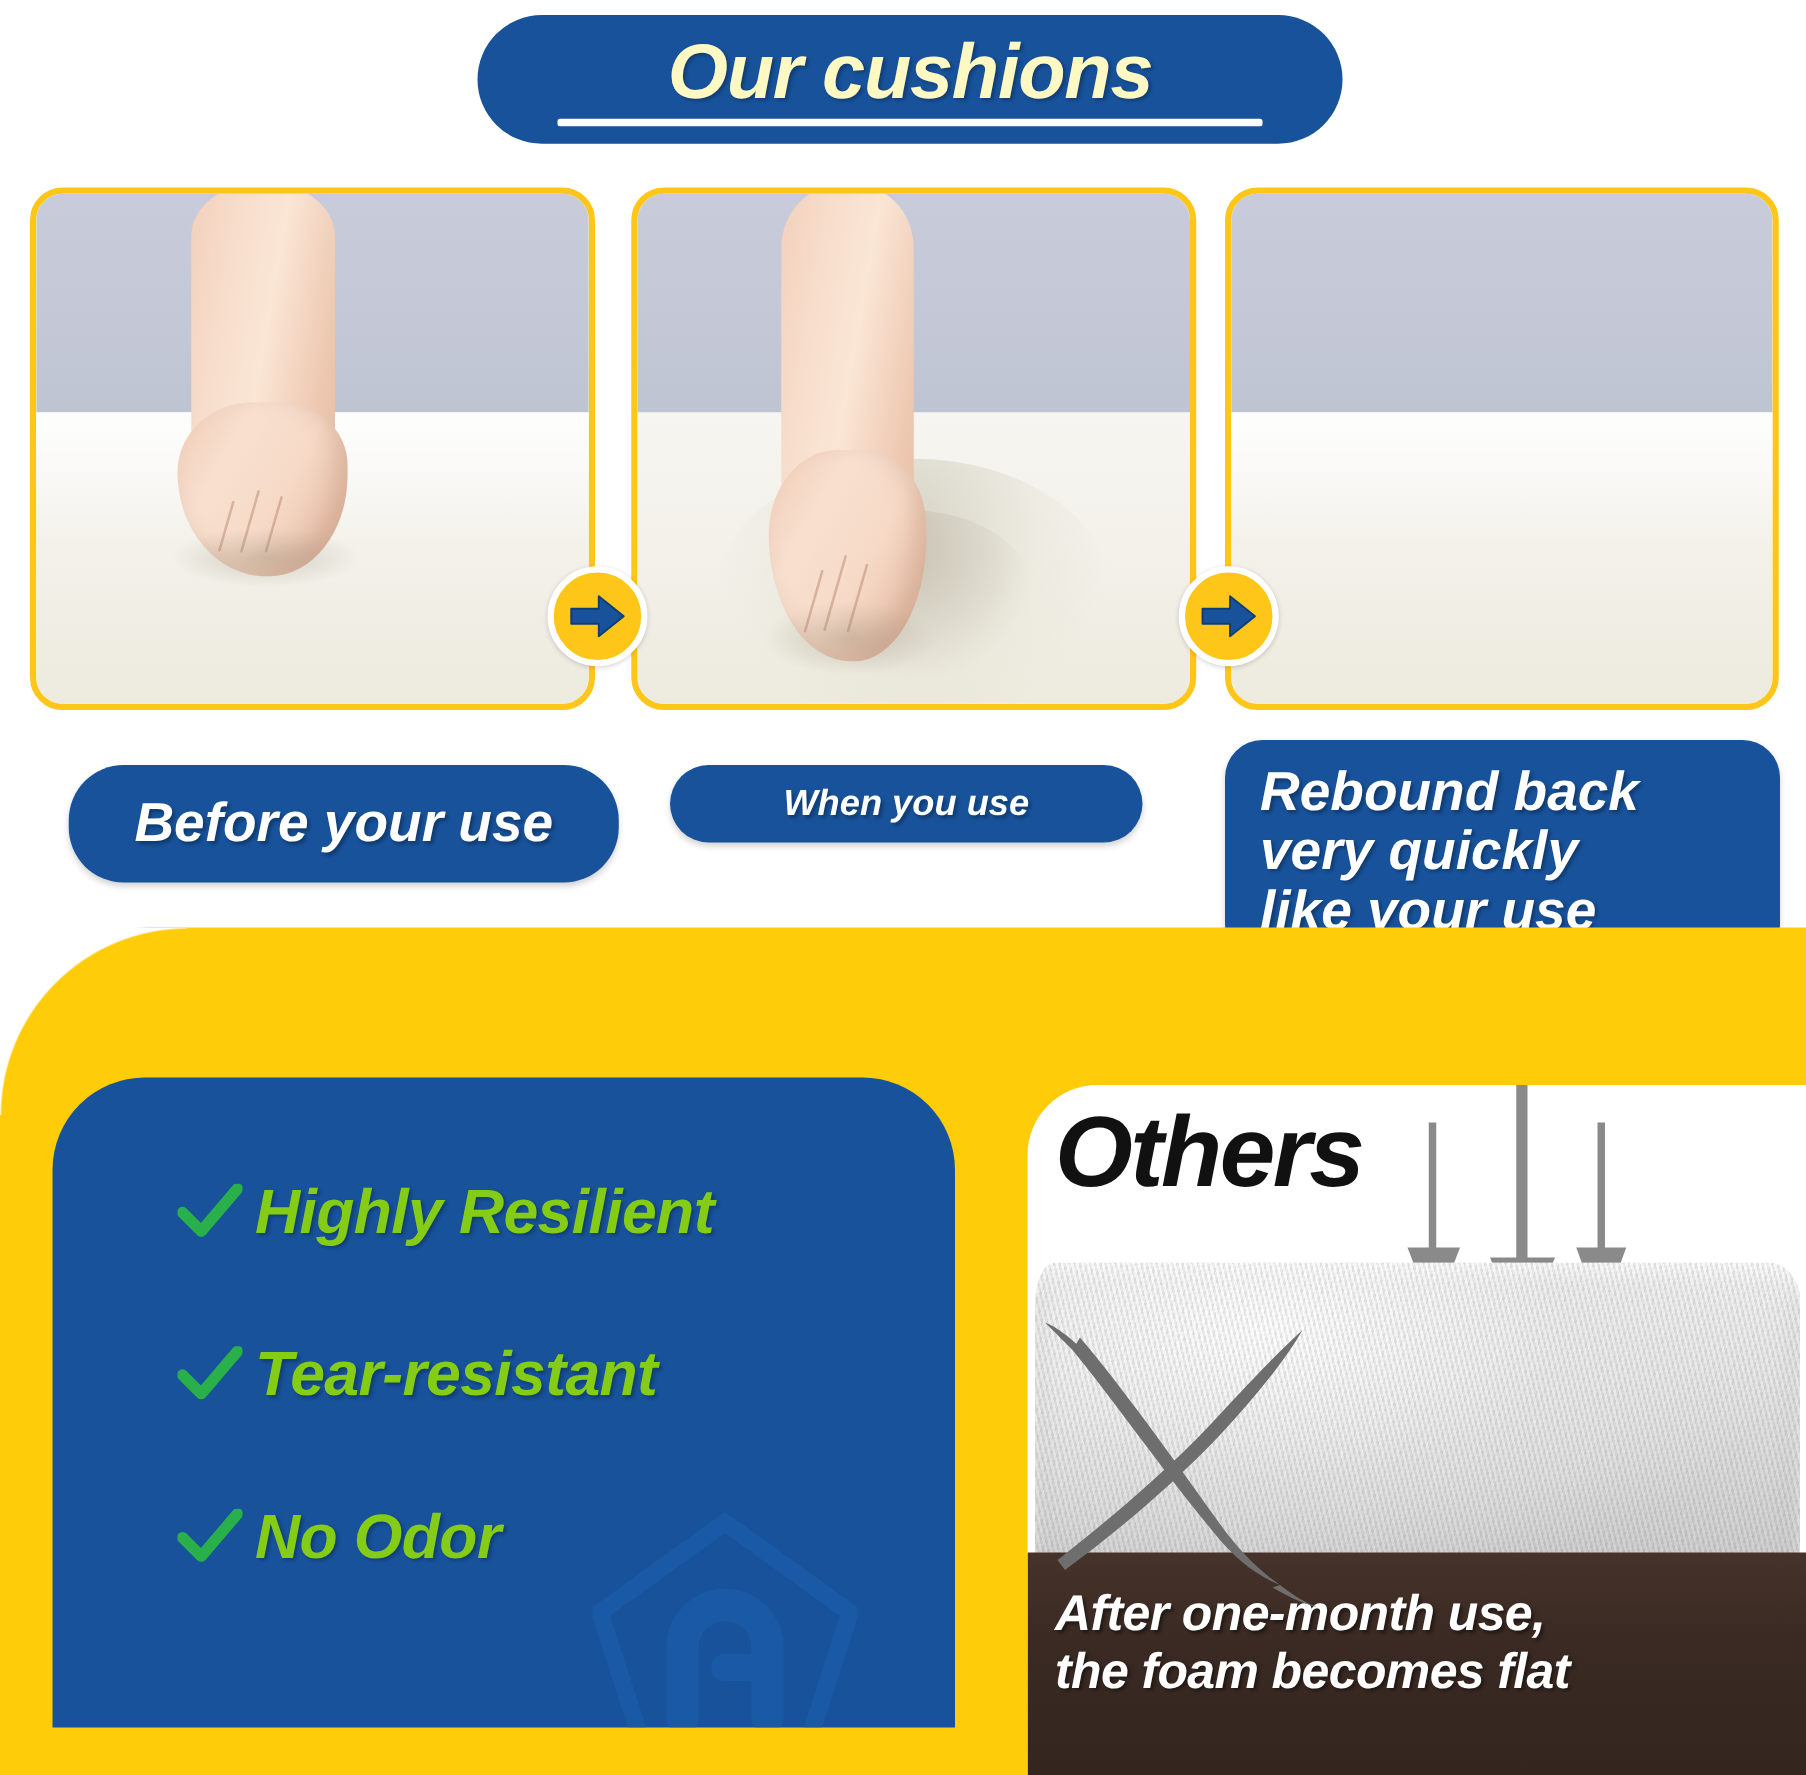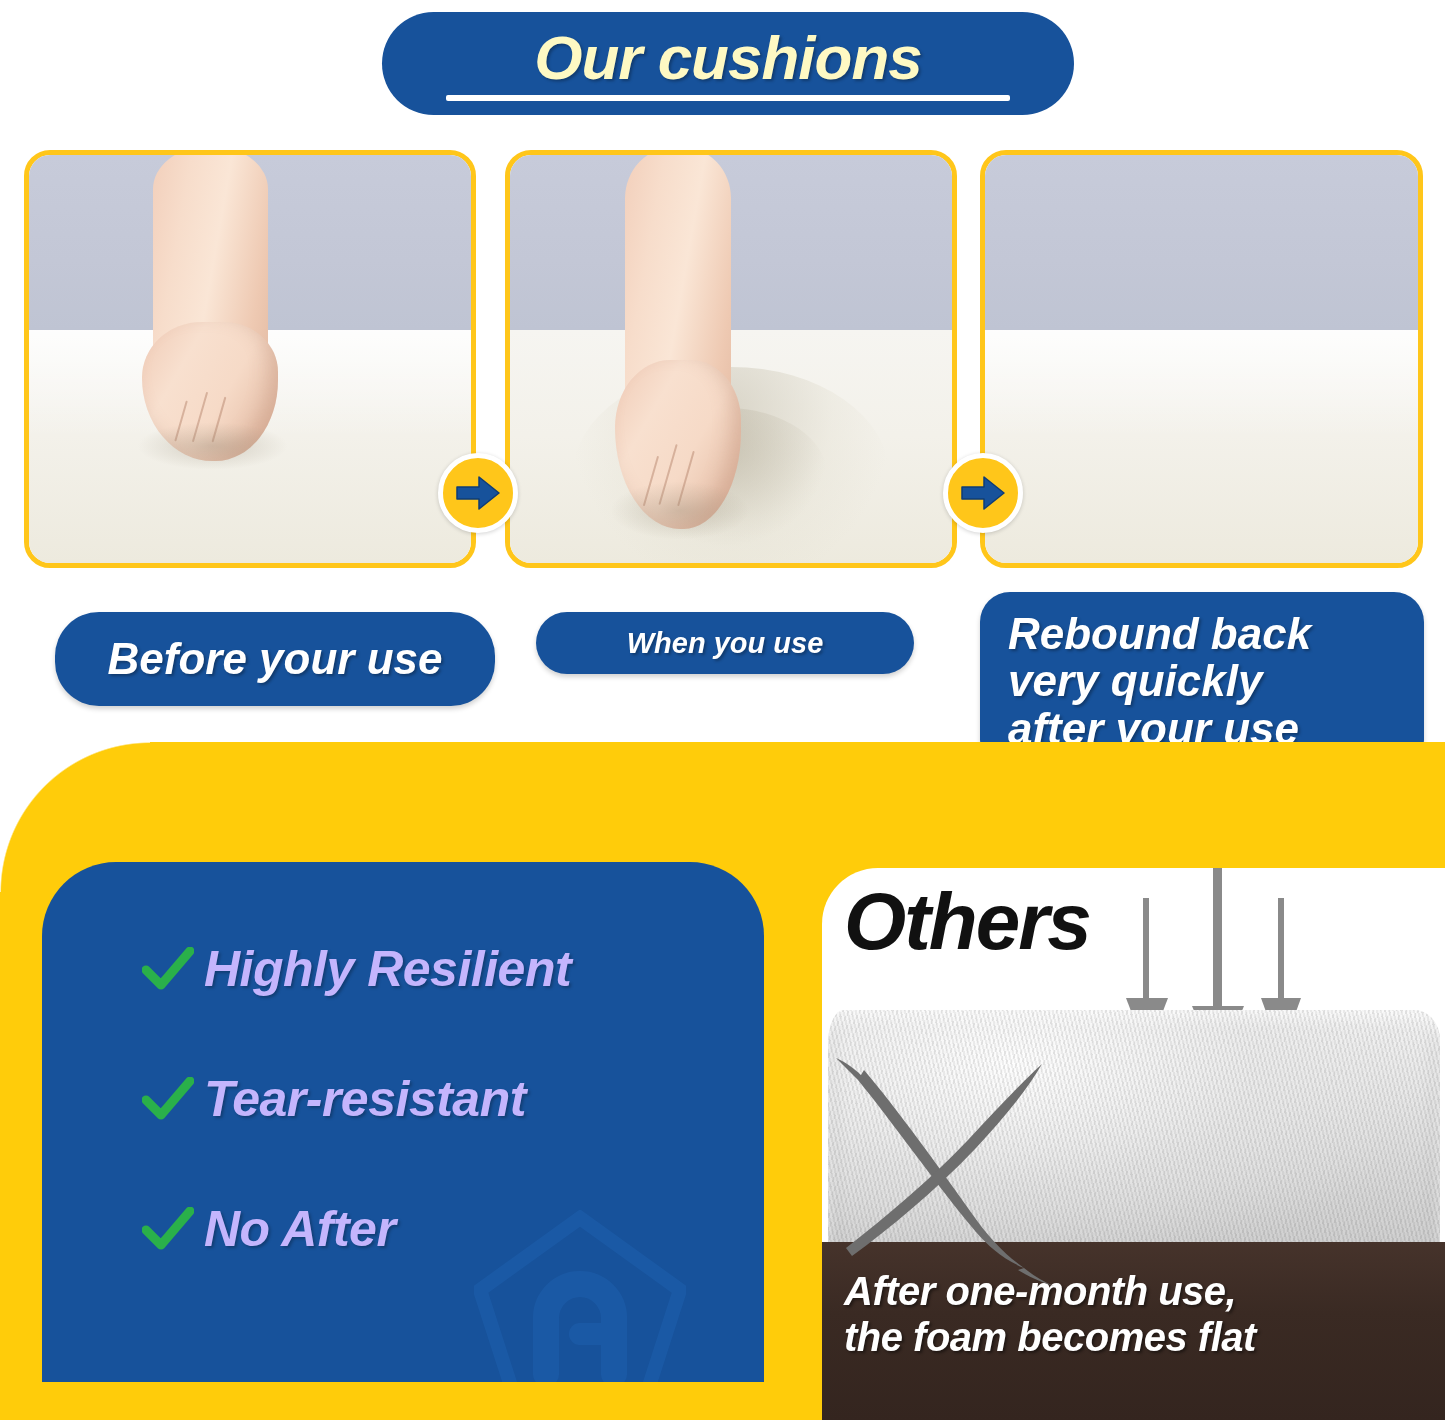--- a/index.html
+++ b/index.html
@@ -143,21 +143,21 @@
     background:#17529B; border-radius:74px 74px 0 0; overflow:hidden;
   }
   .feature-list { position:absolute; left:100px; top:78px; right:20px; }
   .feature-row {
     display:flex; align-items:center; margin-bottom:72px; position:relative; z-index:2;
   }
   .feature-row:last-child { margin-bottom:0; }
   .check { width:62px; flex:0 0 62px; display:block; }
   .check svg { width:52px; height:44px; display:block; }
   .feature-label {
-    color:#c4b5fd; font-size:50px; font-weight:bold; font-style:italic;
+    color:#84cc16; font-size:50px; font-weight:bold; font-style:italic;
     letter-spacing:-.5px; text-shadow:2px 2px 3px rgba(0,0,0,.25);
     white-space:nowrap;
   }
   .watermark {
     position:absolute; left:432px; top:348px; width:212px; height:206px;
     opacity:.55; z-index:1;
   }
   .watermark svg { width:100%; height:100%; display:block; }
 
   
@@ -280,21 +280,21 @@
           </svg>
       </span>
     </div>
   </div>
 
   <div class="cap c1">Before your use</div>
   <div class="cap c2">When you use</div>
   <div class="cap c3">
     <span>Rebound back</span>
     <span>very  quickly</span>
-    <span>after your use</span>
+    <span>like your use</span>
   </div>
 
   <div class="yellow-band"></div>
   <div class="band-notch"></div>
 
   <div class="features">
     <div class="watermark">
       <svg viewBox="0 0 106 103">
         <path d="M53 4 L103 40 L84 99 H22 L3 40 Z" fill="none" stroke="#1E60AE" stroke-width="7"></path>
         <path d="M36 82 V54 a17 17 0 0 1 34 0 V82" fill="none" stroke="#1E60AE" stroke-width="13" stroke-linecap="round"></path>
@@ -317,21 +317,21 @@
             </svg>
         </span>
         <span class="feature-label">Tear-resistant</span>
       </div>
       <div class="feature-row">
         <span class="check">
           <svg viewBox="0 0 52 44">
               <path d="M4 23 L19 38 L48 4" fill="none" stroke="#2AB04A" stroke-width="9" stroke-linecap="round" stroke-linejoin="round"></path>
             </svg>
         </span>
-        <span class="feature-label">No After</span>
+        <span class="feature-label">No Odor</span>
       </div>
     </div>
   </div>
 
   <div class="others">
     <div class="others-title">Others</div>
 
     <div class="down-arrows">
       <svg viewBox="0 0 210 185">
         <rect x="31" y="30" width="6" height="104" fill="#8A8A8A"></rect>

